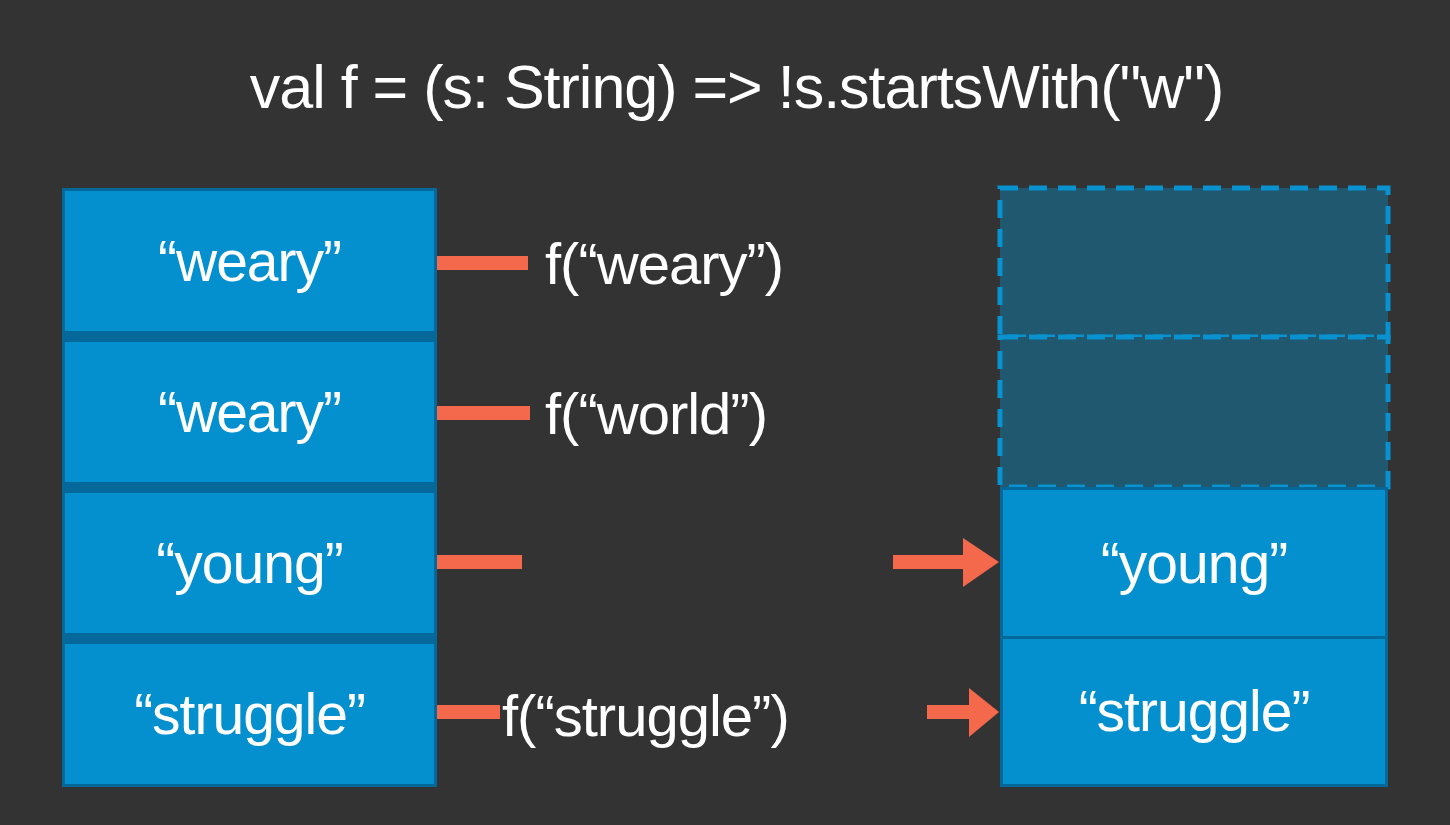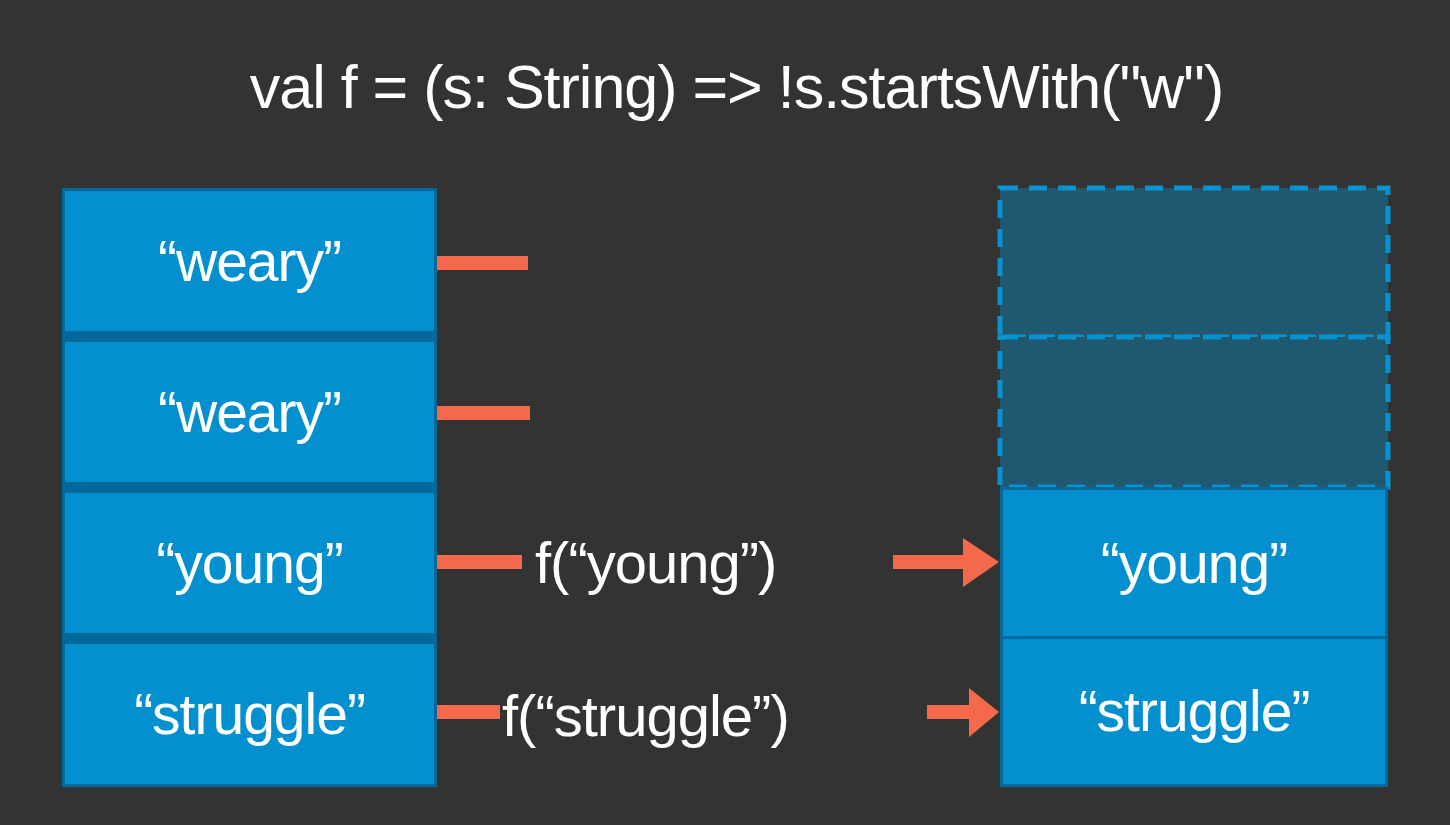--- a/index.html
+++ b/index.html
@@ -100,21 +100,22 @@
     <g>
       <rect class="conn" x="893" y="555" width="72" height="14"></rect>
       <polygon class="arrowhead" points="963,538 999,562 963,587"></polygon>
     </g>
     <g>
       <rect class="conn" x="927" y="705" width="44" height="14"></rect>
       <polygon class="arrowhead" points="969,688 999,712 969,737"></polygon>
     </g>
   </svg>
 
-  <div class="app-label app-r3">f(“young”)</div>
+  <div class="app-label app-r1">f(“weary”)</div>
+  <div class="app-label app-r2">f(“world”)</div>
   <div class="app-label app-r4">f(“struggle”)</div>
 
   <div class="result-col">
     <div class="cell">“young”</div>
     <div class="cell">“struggle”</div>
   </div>
 
 </div>
 
 </body></html>

